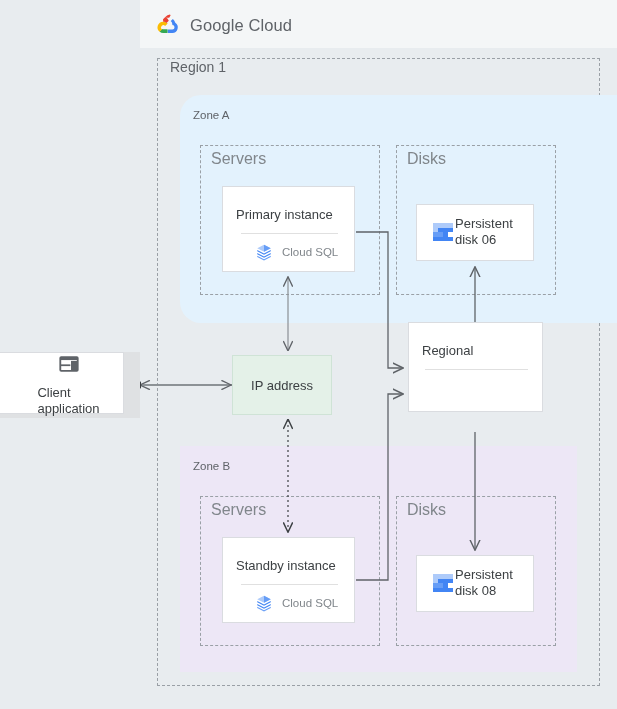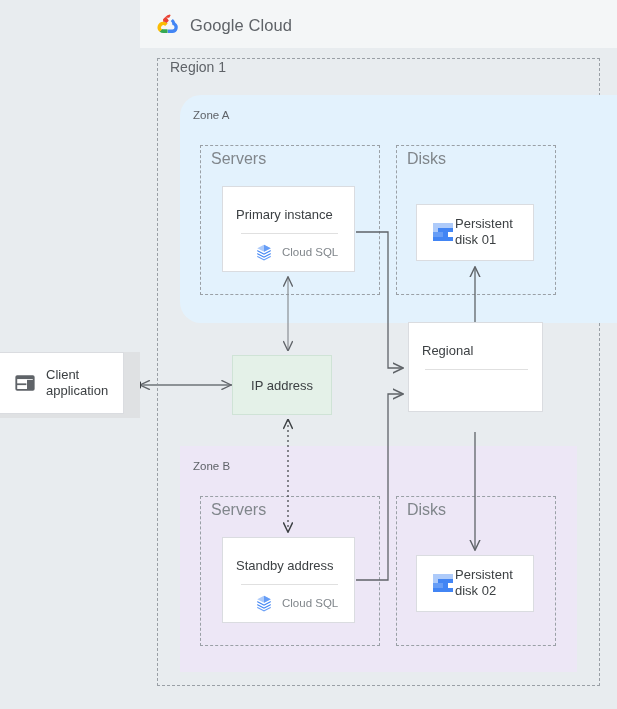--- a/index.html
+++ b/index.html
@@ -122,21 +122,21 @@
 
   
   #client-shadow{
     position:absolute;left:0px;top:352px;width:140px;height:66px;
     background:#dfe1e3;
   }
   #client-application{
     position:absolute;left:-1px;top:352px;width:125px;height:62px;
     box-sizing:border-box;
     background:#fff;border:1px solid #dadce0;
-    display:flex;align-items:center;gap:10px;padding-left:14px;
+    display:flex;align-items:center;gap:10px;padding-left:14px;flex-direction:column;
   }
   #client-application .label{
     font-size:13px;color:#3c4043;line-height:1.25;
   }
 
   
   .icon{display:block;flex:0 0 auto;}
 
   
   #connectors{position:absolute;left:0;top:0;width:617px;height:709px;pointer-events:none;}
@@ -262,26 +262,26 @@
         <svg class="icon" width="24" height="24" viewBox="0 0 24 24" aria-hidden="true">
           <rect x="2" y="3" width="20" height="5" fill="#aecbfa"></rect>
           <rect x="2" y="3" width="5" height="9" fill="#aecbfa"></rect>
           <rect x="7" y="8" width="15" height="5" fill="#4285f4"></rect>
           <rect x="2" y="12" width="10" height="5" fill="#669df6"></rect>
           <rect x="12" y="12" width="10" height="5" fill="#fff"></rect>
           <rect x="12" y="12" width="5" height="5" fill="#4285f4"></rect>
           <rect x="2" y="17" width="20" height="4" fill="#4285f4"></rect>
         </svg>
       </span>
-      <span class="disk-text"><span>Persistent</span><br><span>disk 01</span></span>
+      <span class="disk-text"><span>Persistent</span><br><span>disk 06</span></span>
     </span>
   </div>
 
   <div class="card" id="standby-instance">
-    <span class="card-title">Standby address</span>
+    <span class="card-title">Standby instance</span>
     <span class="card-rule"></span>
     <span class="card-sub">
       <span>
         <svg class="icon" width="18" height="18" viewBox="0 0 24 24" aria-hidden="true">
           <path d="M12 2.4 21 7.1 12 11.8 3 7.1z" fill="#aecbfa"></path>
           <path d="M12 2.4 21 7.1 12 11.8z" fill="#669df6"></path>
           <path d="M3 11 12 15.7 21 11 21 9.3 12 14 3 9.3z" fill="#4285f4"></path>
           <path d="M3 15 12 19.7 21 15 21 13.3 12 18 3 13.3z" fill="#4285f4"></path>
           <path d="M3 18.6 12 23.3 21 18.6 21 17 12 21.6 3 17z" fill="#669df6"></path>
         </svg>
@@ -296,21 +296,21 @@
         <svg class="icon" width="24" height="24" viewBox="0 0 24 24" aria-hidden="true">
           <rect x="2" y="3" width="20" height="5" fill="#aecbfa"></rect>
           <rect x="2" y="3" width="5" height="9" fill="#aecbfa"></rect>
           <rect x="7" y="8" width="15" height="5" fill="#4285f4"></rect>
           <rect x="2" y="12" width="10" height="5" fill="#669df6"></rect>
           <rect x="12" y="12" width="10" height="5" fill="#fff"></rect>
           <rect x="12" y="12" width="5" height="5" fill="#4285f4"></rect>
           <rect x="2" y="17" width="20" height="4" fill="#4285f4"></rect>
         </svg>
       </span>
-      <span class="disk-text"><span>Persistent</span><br><span>disk 02</span></span>
+      <span class="disk-text"><span>Persistent</span><br><span>disk 08</span></span>
     </span>
   </div>
 
   <div class="card" id="regional-disk">
     <span class="card-title">Regional</span>
     <span class="card-rule"></span>
   </div>
 
   <div id="ip-address">
     <span class="label">IP address</span>

